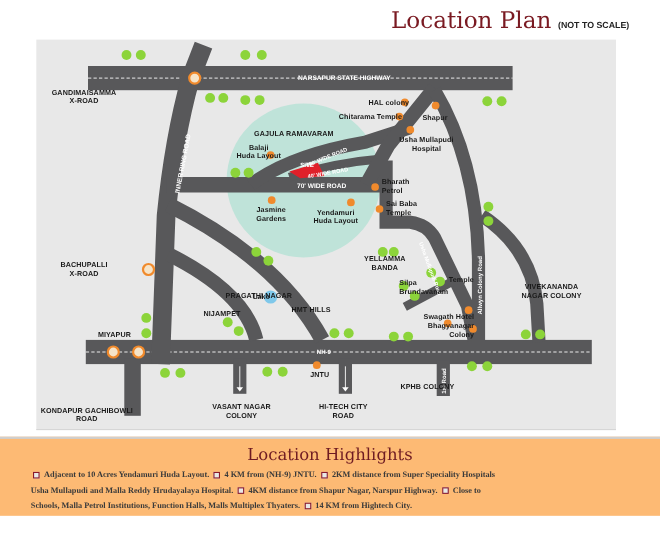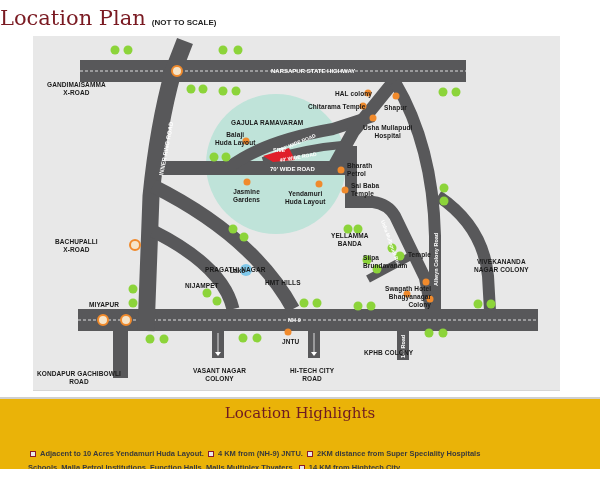--- a/index.html
+++ b/index.html
@@ -1,27 +1,27 @@
 <!DOCTYPE html>
 <html><head>
 <meta charset="utf-8">
 <style>
   * { margin: 0; padding: 0; box-sizing: border-box; }
   html, body { width: 600px; height: 504px; background: #ffffff; overflow: hidden; font-family: "Liberation Sans", sans-serif; }
   .page { position: relative; width: 600px; height: 504px; background: #ffffff; }
-  .title { position: absolute; top: 6px; left: 0; width: 572px; text-align: left; }
+  .title { position: absolute; top: 6px; left: 0; width: 572px; text-align: right; }
   .title .main { font-family: "DejaVu Serif", serif; font-size: 21px; color: #7a1a22; }
   .title .sub { font-family: "Liberation Sans", sans-serif; font-size: 8px; font-weight: bold; color: #222; margin-left: 6px; }
   .map { position: absolute; left: 33px; top: 36px; width: 527px; height: 355px; background: #e8e8e8; border-bottom: 1px solid #d6d6d6; }
   .map svg { position: absolute; left: 0; top: 0; }
   .lbl { position: absolute; font-size: 6.5px; font-weight: bold; color: #1a1a1a; line-height: 8px; white-space: nowrap; letter-spacing: 0.1px; }
   .lbl.c { text-align: center; }
-  .highlights { position: absolute; left: 0; top: 397px; width: 600px; height: 72px; background: #eab308; border-top: 2px solid #cfcfcf; }
+  .highlights { position: absolute; left: 0; top: 397px; width: 600px; height: 72px; background: #fdba74; border-top: 2px solid #cfcfcf; }
   .highlights .htitle { text-align: center; font-family: "DejaVu Serif", serif; font-size: 15px; color: #6e1a22; margin-top: 5px; }
-  .hlines { position: absolute; left: 28px; top: 48px; width: 570px; font-size: 7.5px; font-weight: bold; color: #3a3a3a; line-height: 14px; }
+  .hlines { position: absolute; left: 28px; top: 26px; width: 570px; font-size: 7.5px; font-weight: bold; color: #3a3a3a; line-height: 14px; font-family: Liberation Serif, serif; }
   .hl-item { white-space: nowrap; }
   .bullet { display: inline-block; width: 6px; height: 6px; border: 1.5px solid #8a1a2a; background: #e8e8e8; margin: 0 4px 0 2px; vertical-align: -0.5px; }
   .whitebar { position: absolute; left: 0; top: 469px; width: 600px; height: 35px; background: #ffffff; }
 </style>
 </head>
 <body>
 
 <div class="page">
 
   <div class="title">
@@ -230,19 +230,24 @@
 
   <div class="highlights">
     <div class="htitle">Location Highlights</div>
     <div class="hlines">
       <div class="hl-item">
         <span class="bullet"></span><span>Adjacent to 10 Acres Yendamuri Huda Layout.</span>
         <span class="bullet"></span><span>4 KM from (NH-9) JNTU.</span>
         <span class="bullet"></span><span>2KM distance from Super Speciality Hospitals</span>
       </div>
       <div class="hl-item">
+        <span>Usha Mullapudi and Malla Reddy Hrudayalaya Hospital.</span>
+        <span class="bullet"></span><span>4KM distance from Shapur Nagar, Narspur Highway.</span>
+        <span class="bullet"></span><span>Close to</span>
+      </div>
+      <div class="hl-item">
         <span>Schools, Malla Petrol Institutions, Function Halls,  Malls Multiplex Thyaters.</span>
         <span class="bullet"></span><span>14 KM from Hightech City.</span>
       </div>
     </div>
   </div>
   <div class="whitebar"></div>
 </div>
 
 </body></html>

